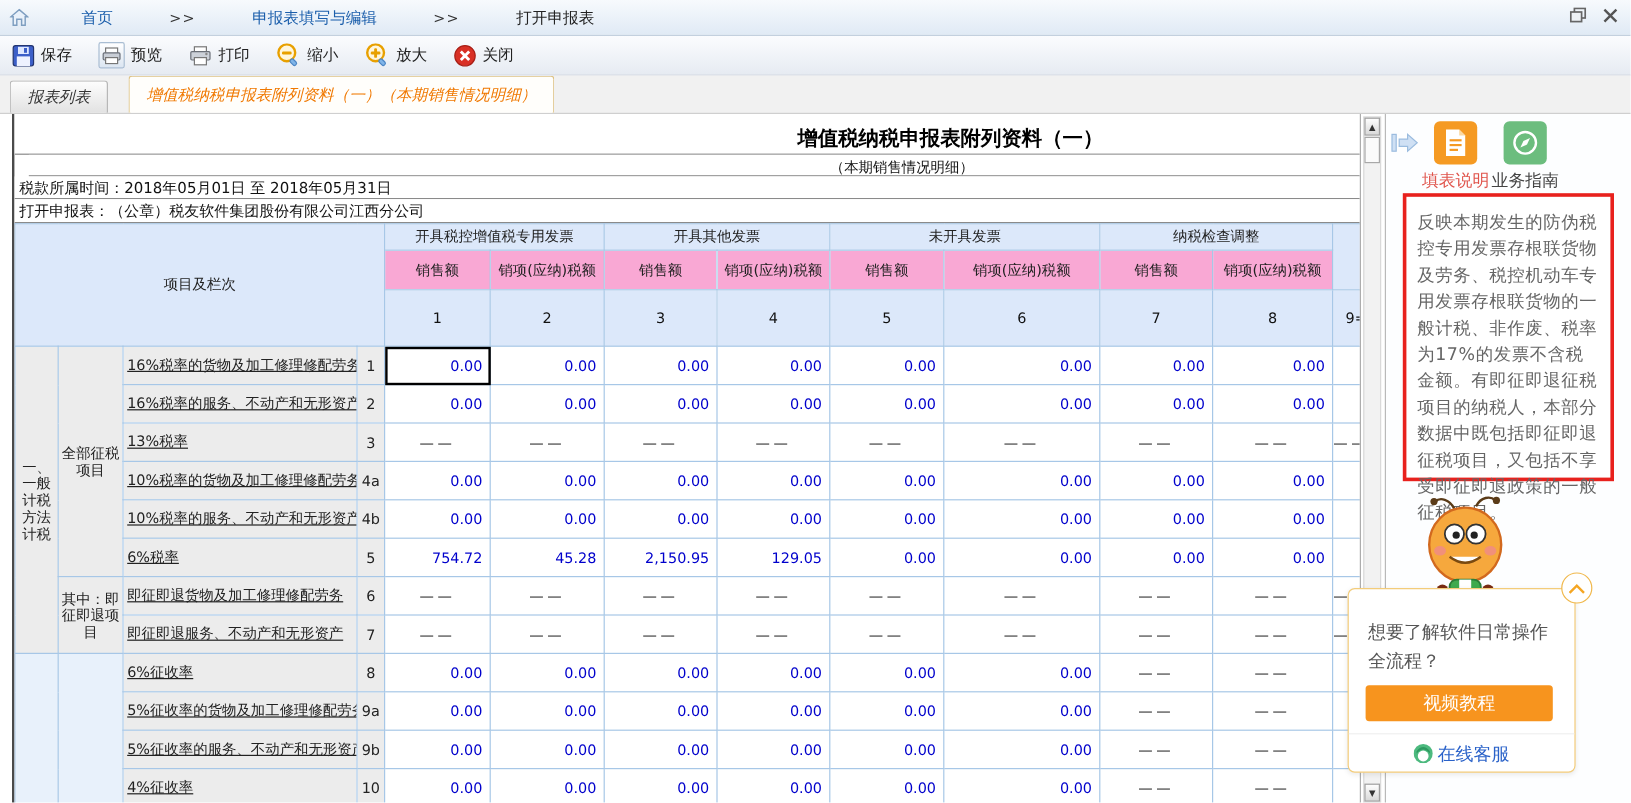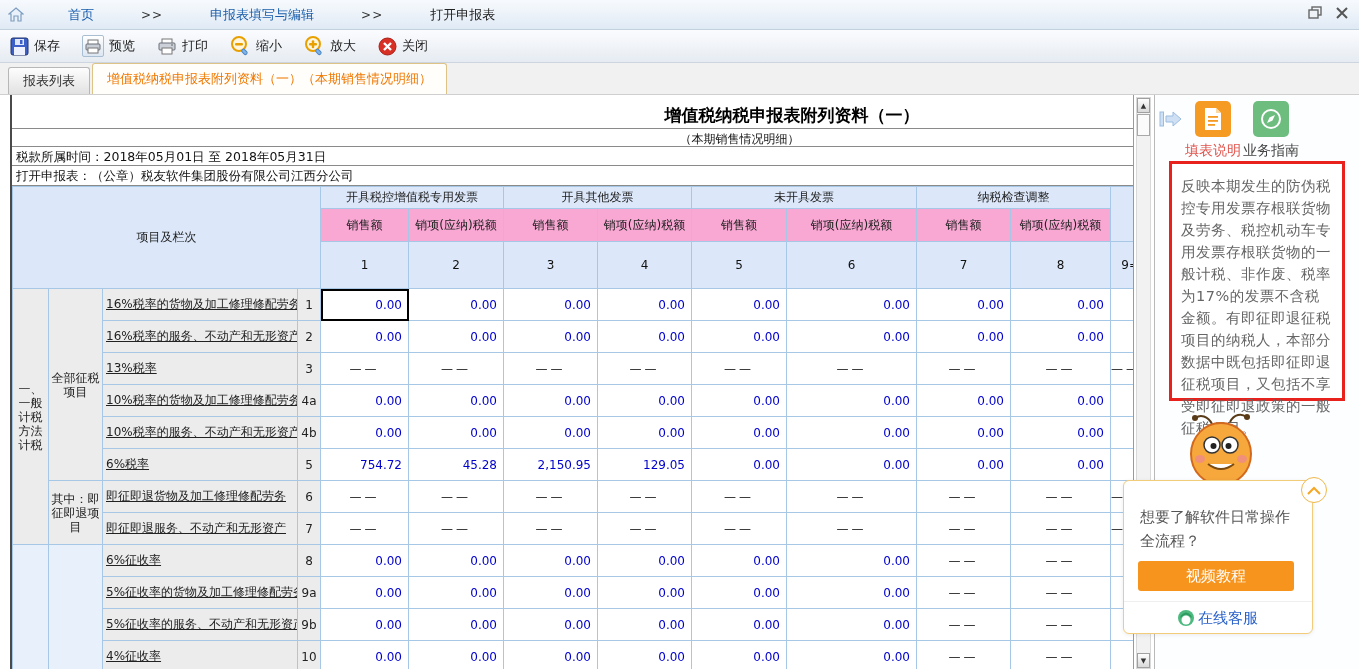--- a/index.html
+++ b/index.html
@@ -18,21 +18,21 @@
   .toolbar { position:absolute; left:0; top:30px; width:1359px; height:33px;
     background:linear-gradient(#fbfcfe,#e6ebf2); border-bottom:1px solid #cdd5e0;
     display:flex; align-items:center; padding-left:10px; }
   .tbtn { display:flex; align-items:center; gap:5px; margin-right:22px; cursor:pointer; color:#222; }
   .icbox { width:22px; height:22px; border:1px solid #a9bdd3; background:linear-gradient(#ffffff,#dce6f2);
     display:flex; align-items:center; justify-content:center; border-radius:2px; }
 
   .tabbar { position:absolute; left:0; top:63px; width:1359px; height:32px; background:#f1f1f1;
     border-bottom:1px solid #cfcfcf; display:flex; align-items:flex-end; padding-left:8px; }
   .tab { height:27px; display:flex; align-items:center; padding:1px 14px; font-size:13px;
-    border:1px solid #b7b7b7; border-bottom:none; border-radius:3px 3px 0 0; margin-right:2px; cursor:pointer; }
+    border:1px solid #b7b7b7; border-bottom:none; border-radius:3px 3px 0 0; margin-right:17px; cursor:pointer;font-style:italic; }
   .tab.inactive { background:linear-gradient(#fdfdfd,#e2e2e2); color:#333; }
   .tab.active { background:#fffefb; color:#f07800; height:31px; border-color:#dec386; }
 
   
   .form-area { position:absolute; left:10px; top:95px; width:1124px; height:574px;
     background:#fff; border-left:2px solid #4a4a4a; border-right:1px solid #9a9a9a; overflow:hidden; }
   .trow { position:absolute; left:0; overflow:hidden; border-bottom:1px solid #8a8a8a; background:#fff; }
   .virt { width:1560px; text-align:center; }
   .form-title { font-size:17px; font-weight:bold; color:#000; padding-top:9px; }
   .form-sub { font-size:12px; color:#111; padding-top:2px; width:1455px; }
@@ -63,21 +63,21 @@
   .sidebar { position:absolute; left:1154px; top:95px; width:205px; height:574px; background:#fdfeff; border-left:1px solid #b9b9b9; }
   .collapse { position:absolute; left:4px; top:14px; cursor:pointer; }
   .paneltab { position:absolute; width:60px; text-align:center; cursor:pointer; }
   .paneltab .pic { width:36px; height:36px; border-radius:5px; margin:0 auto; display:flex; align-items:center; justify-content:center; }
   .paneltab .plabel { font-size:14px; margin-top:5px; }
   .redbox { position:absolute; left:14px; top:66px; width:176px; height:240px; border:3px solid #e8211d;
     background:#fff; padding:11px 9px; font-size:14.5px; color:#666; line-height:1.52; letter-spacing:0.5px; }
 
   
   .mascot { position:absolute; left:1182px; top:412px; z-index:5; }
-  .popup { position:absolute; left:1123px; top:480px; width:190px; height:154px; background:#fff;
+  .popup { position:absolute; left:1123px; top:490px; width:190px; height:154px; background:#fff;
     border:1px solid #f3cc7a; border-radius:6px; z-index:10; box-shadow:0 1px 4px rgba(0,0,0,.08); }
   .popup .q { padding:24px 16px 0 16px; font-size:15px; color:#555; line-height:1.6; }
   .popup .vbtn { position:absolute; left:14px; top:80px; width:156px; height:30px; background:#f7941e; color:#fff;
     border:none; border-radius:3px; font-size:15px; cursor:pointer; font-family:inherit; }
   .popup .pdiv { position:absolute; left:0; top:120px; width:100%; border-top:1px solid #efefef; }
   .popup .svc { position:absolute; left:0; top:128px; width:100%; text-align:center; font-size:15px; color:#2a62c9; cursor:pointer; }
   .chev { position:absolute; left:1301px; top:477px; width:26px; height:26px; border-radius:50%; background:#fff;
     border:1px solid #f0b84c; z-index:11; display:flex; align-items:center; justify-content:center; cursor:pointer; }
 </style>
 </head>
@@ -162,21 +162,21 @@
 
   <div class="tabbar">
     <div class="tab inactive">报表列表</div>
     <div class="tab active">增值税纳税申报表附列资料（一）（本期销售情况明细）</div>
   </div>
 
   <div class="form-area">
     <div class="trow" style="top:0; width:1124px; height:34px;">
       <div class="virt form-title">增值税纳税申报表附列资料（一）</div>
     </div>
-    <div class="trow" style="top:34px; width:1124px; height:18px;">
+    <div class="trow" style="top:34px; width:1124px; height:18px;margin-left:12px;">
       <div class="virt form-sub">（本期销售情况明细）</div>
     </div>
     <div class="trow inforow" style="top:52px; width:1124px; height:19px;">
       <span>税款所属时间：</span><span>2018年05月01日  至  2018年05月31日</span>
     </div>
     <div class="trow inforow" style="top:71px; width:1124px; height:20px;">
       <span>打开申报表：</span><span>（公章）税友软件集团股份有限公司江西分公司</span>
     </div>
 
     <table class="decl">

